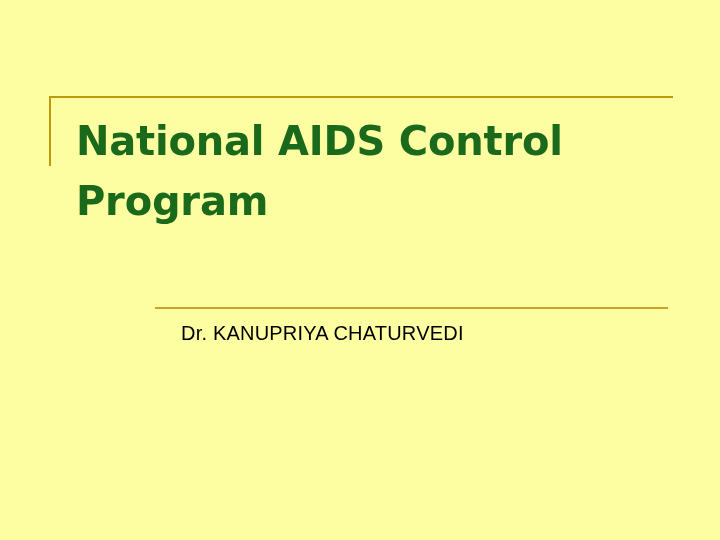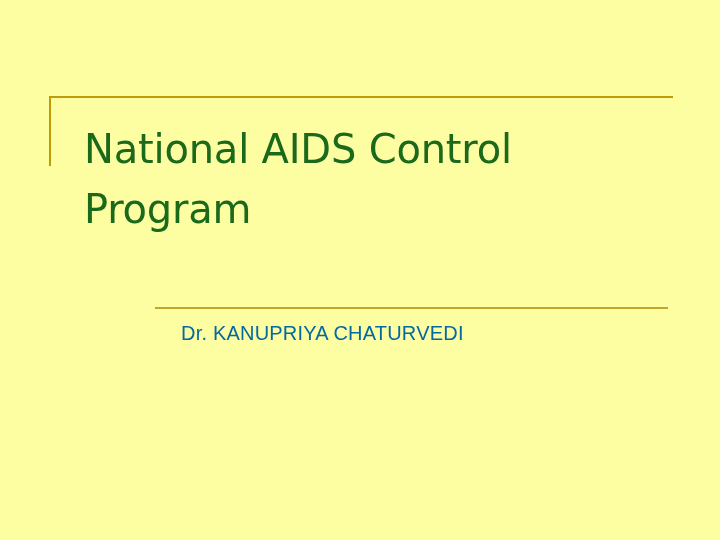--- a/index.html
+++ b/index.html
@@ -32,25 +32,25 @@
     border-top: 2px solid #bf9b0c;
     border-left: 2px solid #bf9b0c;
     pointer-events: none;
   }
 
   #title-text {
     position: absolute;
     left: 68px;
     top: 103px;
     width: 600px;
-    margin: 16px;
+    margin: 8px;
     font-family: "DejaVu Sans", sans-serif;
     font-size: 40px;
     line-height: 60px;
-    font-weight: 400;
+    font-weight: 700;
     color: #1b691b;
     letter-spacing: -0.2px;
     white-space: pre-line;
   }
 
   
   #subtitle-rule {
     position: absolute;
     left: 155px;
     top: 307px;
@@ -62,21 +62,21 @@
   #subtitle-text {
     position: absolute;
     left: 181px;
     top: 320px;
     width: 500px;
     margin: 0;
     font-family: "Liberation Sans", sans-serif;
     font-size: 20px;
     line-height: 26px;
     font-weight: 400;
-    color: #0369a1;
+    color: #000000;
     letter-spacing: 0.2px;
     white-space: pre-line;
   }
 </style>
 </head>
 <body>
 
 <div id="slide">
 
   <div id="title-block"></div>

